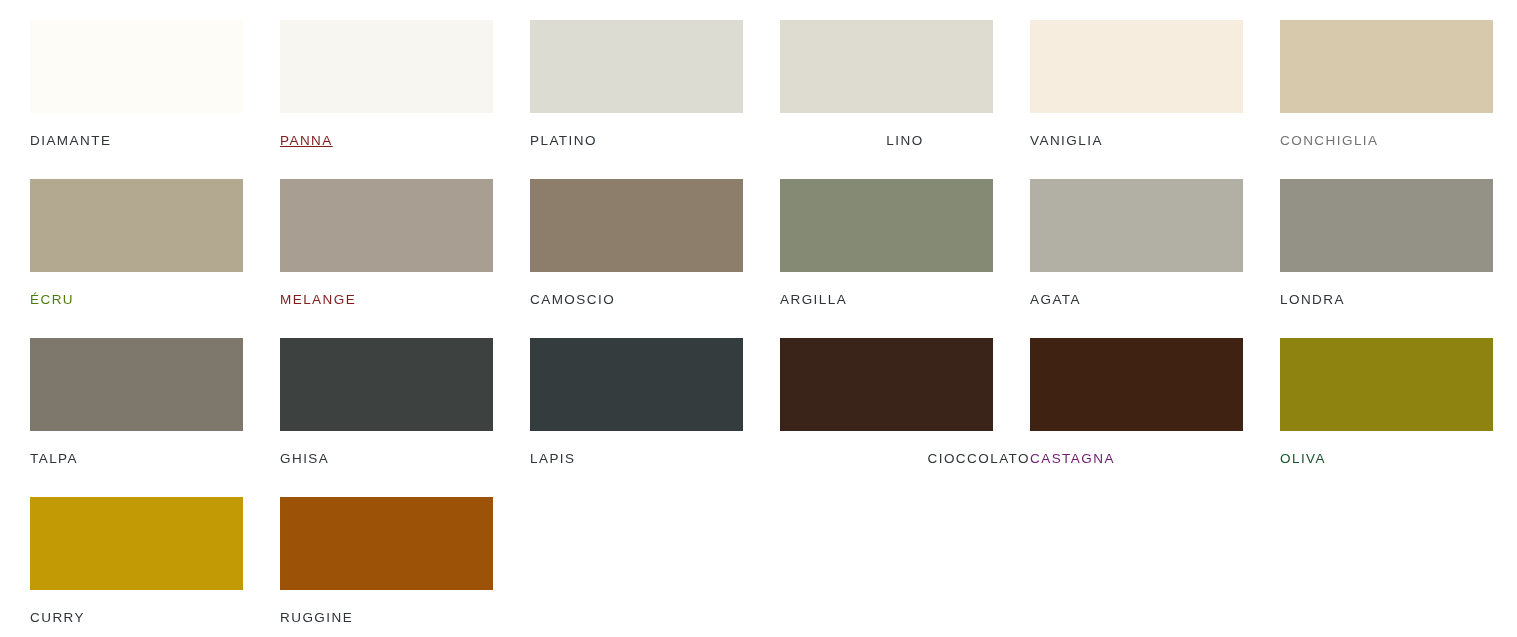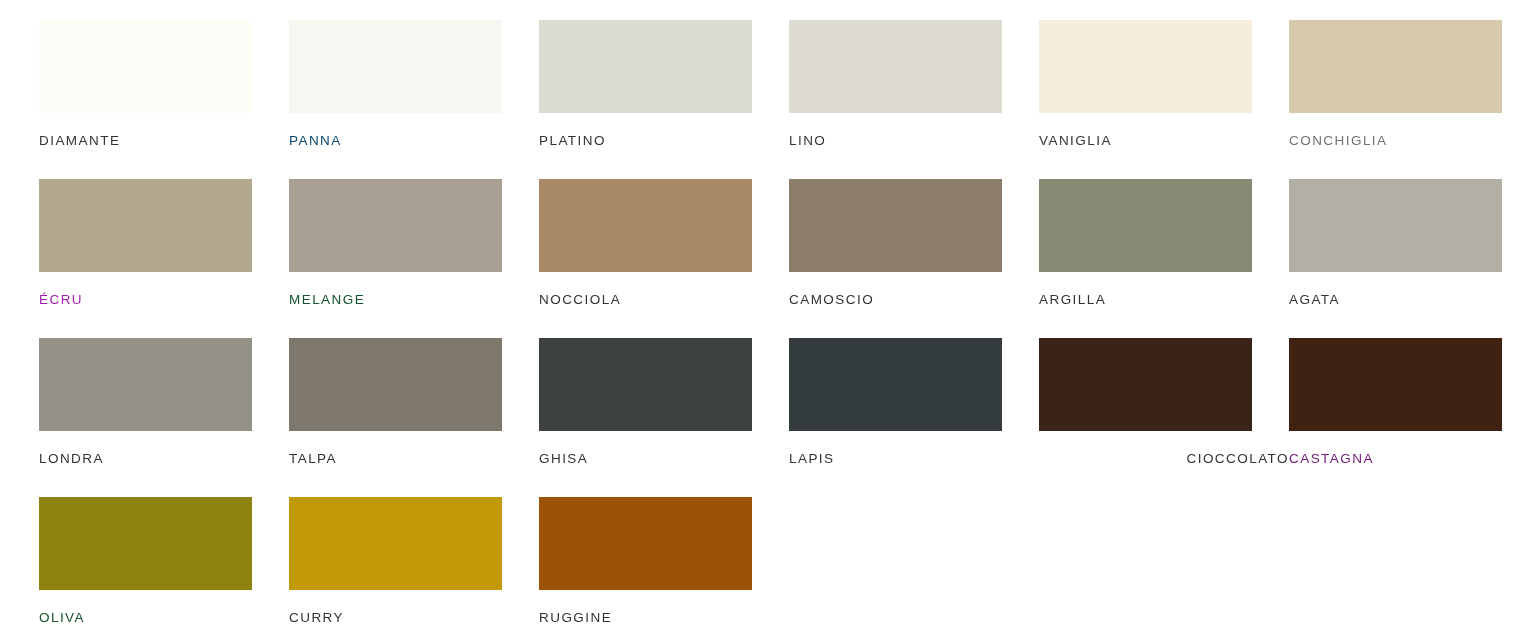--- a/index.html
+++ b/index.html
@@ -13,21 +13,21 @@
     height: 637px;
     overflow: hidden;
     font-family: "Liberation Sans", "DejaVu Sans", sans-serif;
     -webkit-font-smoothing: antialiased;
   }
   #palette-grid {
     position: relative;
     width: 1517px;
     height: 637px;
     box-sizing: border-box;
-    padding: 20px 0 0 39px;
+    padding: 20px 0 0 30px;
     display: grid;
     grid-template-columns: repeat(6, 250px);
     grid-template-rows: repeat(4, 159px);
     align-content: start;
     justify-content: start;
   }
   .swatch-cell {
     position: relative;
     width: 250px;
     height: 159px;
@@ -55,49 +55,45 @@
 </head>
 <body style="background: rgb(255, 255, 255);">
 
 <div id="palette-grid">
     <div class="swatch-cell">
       <div class="swatch-chip" style="background-color: rgb(253, 252, 246);"></div>
       <span class="swatch-label" style="color: rgb(47, 52, 55);">DIAMANTE</span>
     </div>
     <div class="swatch-cell">
       <div class="swatch-chip" style="background-color: rgb(247, 246, 240);"></div>
-      <span class="swatch-label" style="color: #0c4a6e;">PANNA</span>
+      <span class="swatch-label" style="color: #7f1d1d; text-decoration: underline;">PANNA</span>
     </div>
     <div class="swatch-cell">
       <div class="swatch-chip" style="background-color: rgb(220, 220, 211);"></div>
       <span class="swatch-label" style="color: rgb(47, 52, 55);">PLATINO</span>
     </div>
     <div class="swatch-cell">
       <div class="swatch-chip" style="background-color: rgb(222, 219, 208);"></div>
-      <span class="swatch-label" style="color: rgb(47, 52, 55);">LINO</span>
+      <span class="swatch-label" style="color: rgb(47, 52, 55); text-align: center;">LINO</span>
     </div>
     <div class="swatch-cell">
       <div class="swatch-chip" style="background-color: rgb(246, 237, 223);"></div>
       <span class="swatch-label" style="color: rgb(47, 52, 55);">VANIGLIA</span>
     </div>
     <div class="swatch-cell">
       <div class="swatch-chip" style="background-color: rgb(215, 201, 171);"></div>
       <span class="swatch-label" style="color: #737373;">CONCHIGLIA</span>
     </div>
     <div class="swatch-cell">
       <div class="swatch-chip" style="background-color: rgb(179, 168, 144);"></div>
-      <span class="swatch-label" style="color: #a21caf;">ÉCRU</span>
+      <span class="swatch-label" style="color: #4d7c0f;">ÉCRU</span>
     </div>
     <div class="swatch-cell">
       <div class="swatch-chip" style="background-color: rgb(168, 158, 145);"></div>
-      <span class="swatch-label" style="color: #14532d;">MELANGE</span>
-    </div>
-    <div class="swatch-cell">
-      <div class="swatch-chip" style="background-color: rgb(169, 138, 104);"></div>
-      <span class="swatch-label" style="color: rgb(47, 52, 55);">NOCCIOLA</span>
+      <span class="swatch-label" style="color: #7f1d1d;">MELANGE</span>
     </div>
     <div class="swatch-cell">
       <div class="swatch-chip" style="background-color: rgb(141, 126, 107);"></div>
       <span class="swatch-label" style="color: rgb(47, 52, 55);">CAMOSCIO</span>
     </div>
     <div class="swatch-cell">
       <div class="swatch-chip" style="background-color: rgb(133, 138, 116);"></div>
       <span class="swatch-label" style="color: rgb(47, 52, 55);">ARGILLA</span>
     </div>
     <div class="swatch-cell">

